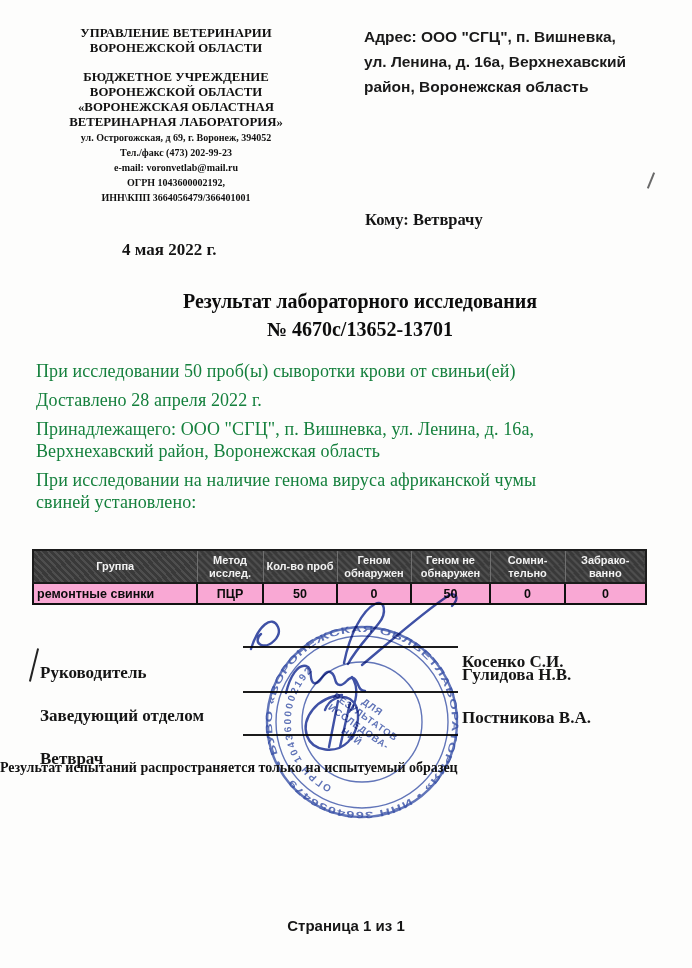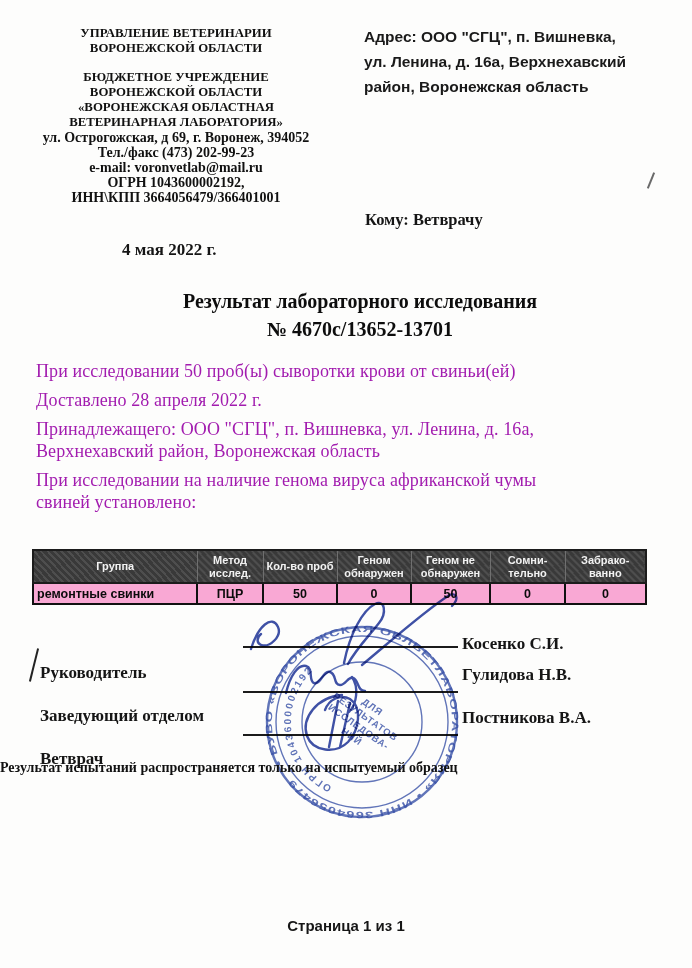--- a/index.html
+++ b/index.html
@@ -7,32 +7,32 @@
   .page {
     position:relative; width:692px; height:968px; margin:0 auto;
     background:#fdfdfc; overflow:hidden; color:#151515;
     font-family:"Liberation Serif", serif;
   }
   
   .org-block { position:absolute; left:40px; top:26px; width:272px; text-align:center;
     font-weight:bold; color:#111; }
   .org-line { font-size:12.8px; line-height:15px; }
   .org-line.gap { margin-top:14px; }
-  .org-line.small { font-size:14px;text-align:center; }
+  .org-line.small { font-size:10px;text-align:center; }
   
   .address-block { position:absolute; left:364px; top:24px; width:312px;
     font-family:"Liberation Sans", sans-serif; font-size:15.5px; font-weight:600;
     line-height:25px; color:#1a1a1a; }
   .recipient { position:absolute; left:365px; top:210px; font-size:16.5px; font-weight:bold; }
   .doc-date { position:absolute; left:122px; top:240px; font-size:17px; font-weight:bold; }
   
   .doc-title { position:absolute; left:0; top:287px; width:100%; text-align:center;
     font-size:20px; font-weight:bold; line-height:28px; color:#0d0d0d;padding-left:28px; }
   
-  .body-text { position:absolute; left:36px; top:360px; width:625px; font-size:18px; color:#a21caf; }
+  .body-text { position:absolute; left:36px; top:360px; width:625px; font-size:18px; color:#15803d; }
   .body-text p { margin:0 0 7px 0; }
   .body-text .bline { line-height:22px; letter-spacing:0.1px; }
   
   .result-table { position:absolute; left:32px; top:549px; width:613px;
     border-collapse:collapse; table-layout:fixed;
     font-family:"Liberation Sans", sans-serif; }
   .result-table th {
     background:#414141;
     background-image:repeating-linear-gradient(47deg, rgba(255,255,255,0.07) 0 2px, rgba(0,0,0,0.12) 2px 5px);
     color:#f2f2f2; font-size:11px; line-height:12.5px; font-weight:bold;
@@ -139,21 +139,21 @@
         <td>50</td>
         <td>0</td>
         <td>50</td>
         <td>0</td>
         <td>0</td>
       </tr>
     </tbody>
   </table>
 
   <div class="sig-role" style="top:621px">Руководитель</div>
-  <div class="sig-name" style="top:634px">Косенко С.И.</div>
+  <div class="sig-name" style="top:652px">Косенко С.И.</div>
   <div class="sig-line" style="top:646px"></div>
 
   <div class="sig-role" style="top:664px">Заведующий отделом</div>
   <div class="sig-name" style="top:665px">Гулидова Н.В.</div>
   <div class="sig-line" style="top:691px"></div>
 
   <div class="sig-role" style="top:707px">Ветврач</div>
   <div class="sig-name" style="top:708px">Постникова В.А.</div>
   <div class="sig-line" style="top:734px"></div>
 

